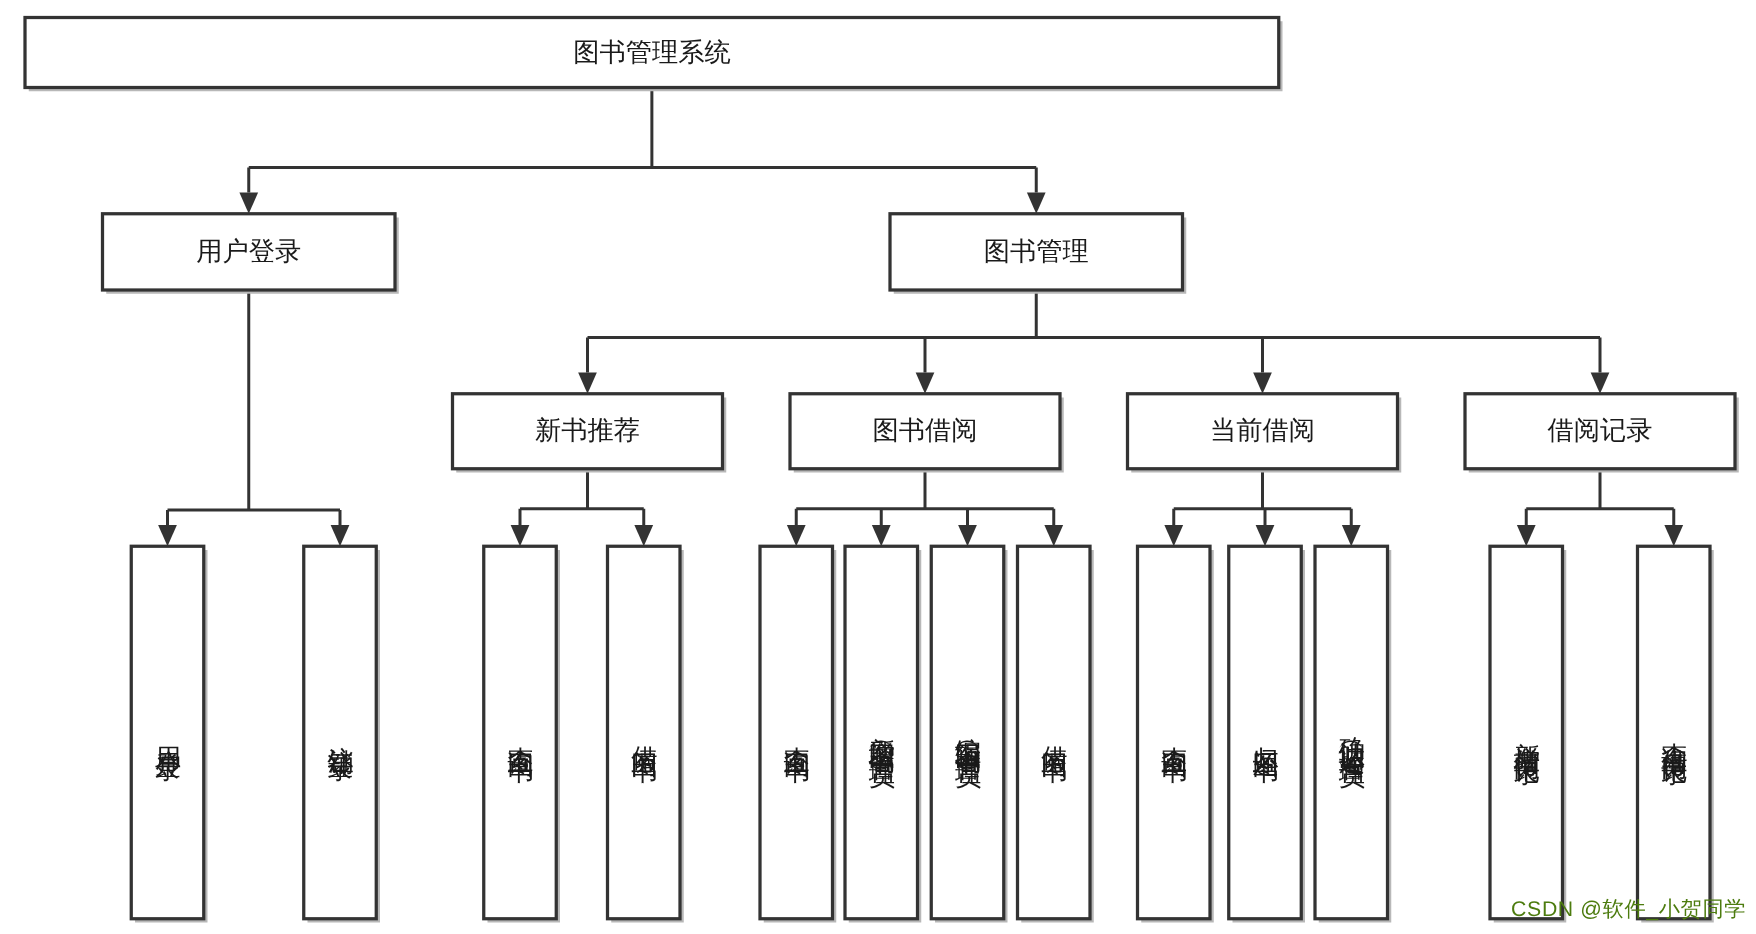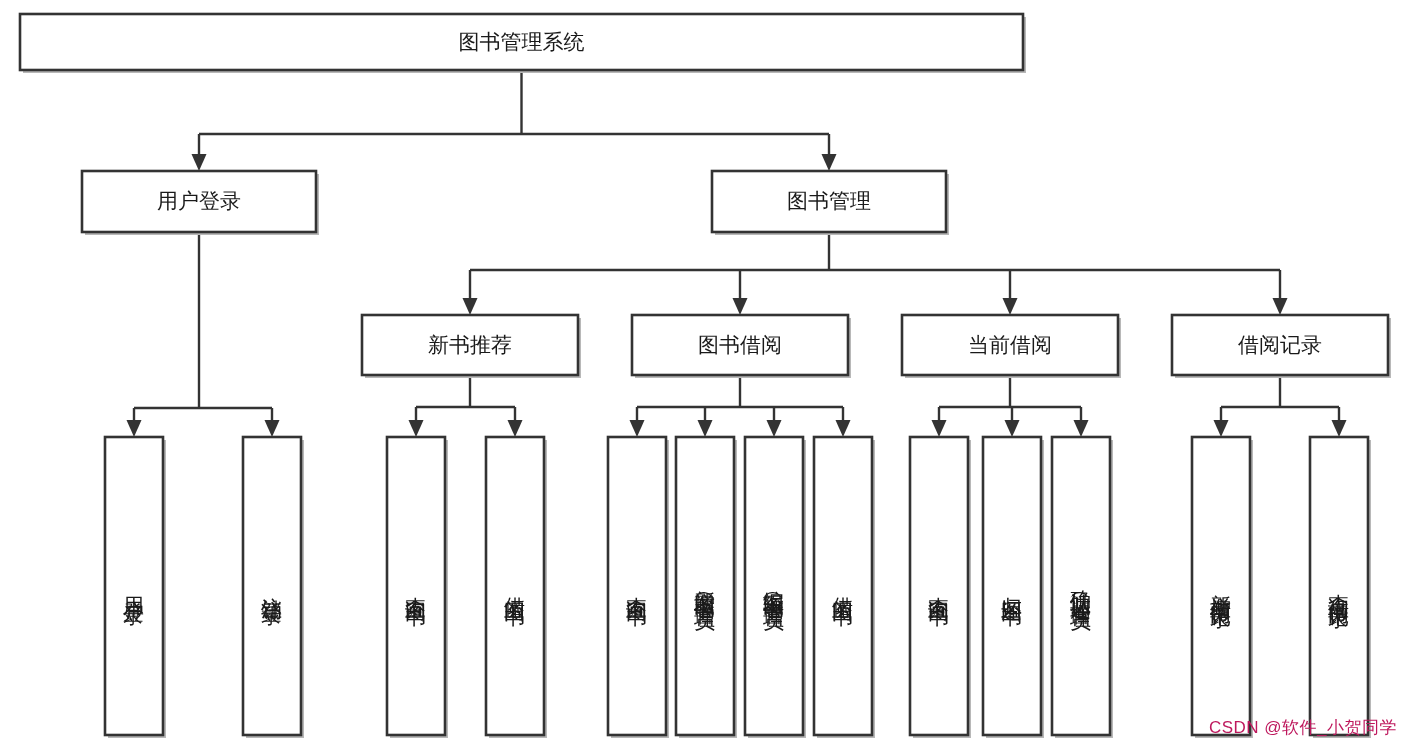--- a/index.html
+++ b/index.html
@@ -65,21 +65,21 @@
     justify-content: center;
     white-space: nowrap;
     pointer-events: none;
   }
   #watermark {
     position: absolute;
     right: 8px;
     bottom: 8px;
     font-family: "Liberation Sans", "DejaVu Sans", sans-serif;
     font-size: 17px;
-    color: #be185d;
+    color: #4d7c0f;
     letter-spacing: 0.5px;
     white-space: nowrap;
   }
 </style>
 </head>
 <body>
 
 <div id="diagram-root">
 
   <svg id="flow" viewBox="0 0 1405 747">

